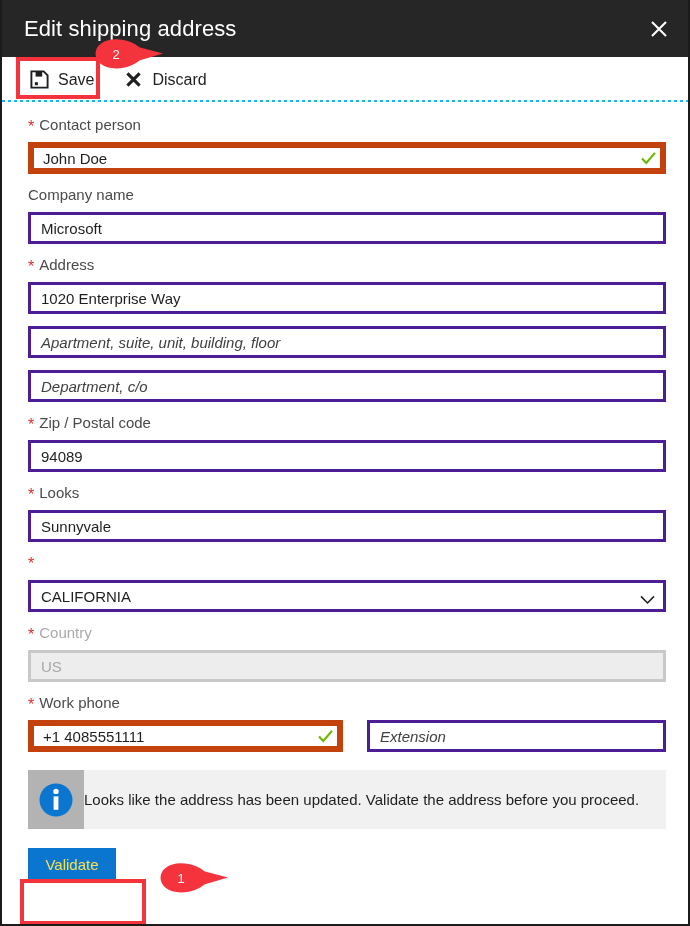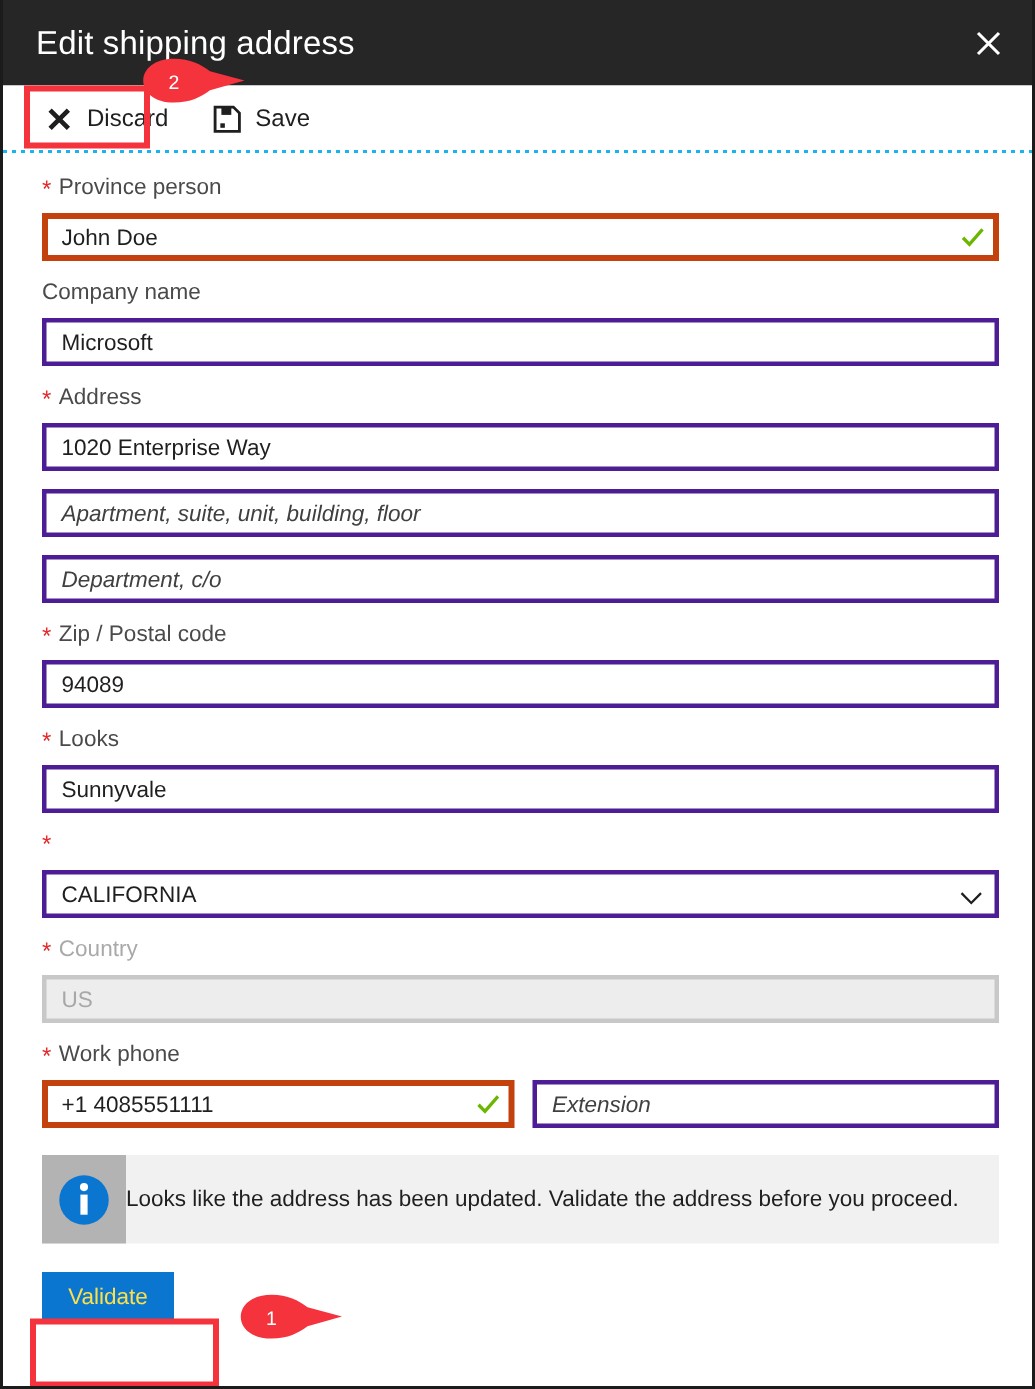--- a/index.html
+++ b/index.html
@@ -114,42 +114,42 @@
     background: #ffffff;
     display: flex;
     align-items: center;
     padding: 0 34px 0 10px;
     font-size: 15px;
     color: #1f1f1f;
     cursor: text;
     white-space: nowrap;
     overflow: hidden;
   }
-  .input-box.valid { border: 4px solid #c2410c; padding-left: 9px; }
+  .input-box.valid { border: 6px solid #c2410c; padding-left: 9px; }
   .input-box.placeholder { color: #404040; font-style: italic; }
   .input-box.disabled {
     background: #ededed;
     border-color: #c8c8c8;
     color: #a8a8a8;
   }
   .check-icon {
     position: absolute;
     right: 9px; top: 50%;
     transform: translateY(-50%);
     width: 17px; height: 17px;
   }
   .chev-icon {
     position: absolute;
     right: 11px; top: 50%;
     transform: translateY(-50%);
     width: 15px; height: 10px;
   }
 
   
-  .phone-row { display: flex; }
+  .phone-row { display: flex; gap: 12px; }
   .phone-main { width: 315px; position: relative; }
   .phone-ext  { flex: 1 1 auto; position: relative; padding-left: 12px; }
 
   
   .infobar {
     margin: 18px 22px 0 26px;
     background: #f1f1f1;
     height: 59px;
     display: flex;
     align-items: stretch;
@@ -228,50 +228,50 @@
     <div class="titlebar-title">Edit shipping address</div>
     <div class="titlebar-spacer"></div>
     <div class="close-icon">
       <svg width="20" height="20" viewBox="0 0 20 20">
         <path d="M3 3 L17 17 M17 3 L3 17" stroke="#ffffff" stroke-width="2.1" fill="none"></path>
       </svg>
     </div>
   </div>
 
   <div class="commandbar">
-
-    <div class="cmd-btn">
-      <span class="cmd-icon">
-        <svg width="19" height="19" viewBox="0 0 19 19">
-          <path d="M3.4 3.4 L15.6 15.6 M15.6 3.4 L3.4 15.6" stroke="#1f1f1f" stroke-width="3.1" fill="none" stroke-linecap="butt"></path>
-        </svg>
-      </span>
-      <span class="cmd-label">Discard</span>
-    </div>
 
     <div class="cmd-btn">
       <span class="cmd-icon">
         <svg width="19" height="19" viewBox="0 0 19 19">
           <path d="M1.4 1.4 H13.6 L17.6 5.4 V17.6 H1.4 Z" fill="none" stroke="#1f1f1f" stroke-width="1.9"></path>
           <rect x="5.6" y="1.4" width="6.6" height="5.2" fill="#1f1f1f"></rect>
           <rect x="4.9" y="12.2" width="3.0" height="3.0" fill="#1f1f1f"></rect>
         </svg>
       </span>
       <span class="cmd-label">Save</span>
     </div>
 
+    <div class="cmd-btn">
+      <span class="cmd-icon">
+        <svg width="19" height="19" viewBox="0 0 19 19">
+          <path d="M3.4 3.4 L15.6 15.6 M15.6 3.4 L3.4 15.6" stroke="#1f1f1f" stroke-width="3.1" fill="none" stroke-linecap="butt"></path>
+        </svg>
+      </span>
+      <span class="cmd-label">Discard</span>
+    </div>
+
     <div class="cmd-divider-line"></div>
   </div>
 
   <div class="form">
 
     <div class="field-row">
       <div class="field-label">
         <span class="req-star">*</span>
-        <span>Province person</span>
+        <span>Contact person</span>
       </div>
       <div class="input-wrap">
         <div class="input-box valid">John Doe</div>
         <span class="check-icon">
           <svg width="17" height="17" viewBox="0 0 17 17">
             <path d="M2 9 L6.3 13.4 L15 3.4" stroke="#6bb700" stroke-width="2.2" fill="none"></path>
           </svg>
         </span>
       </div>
     </div>

